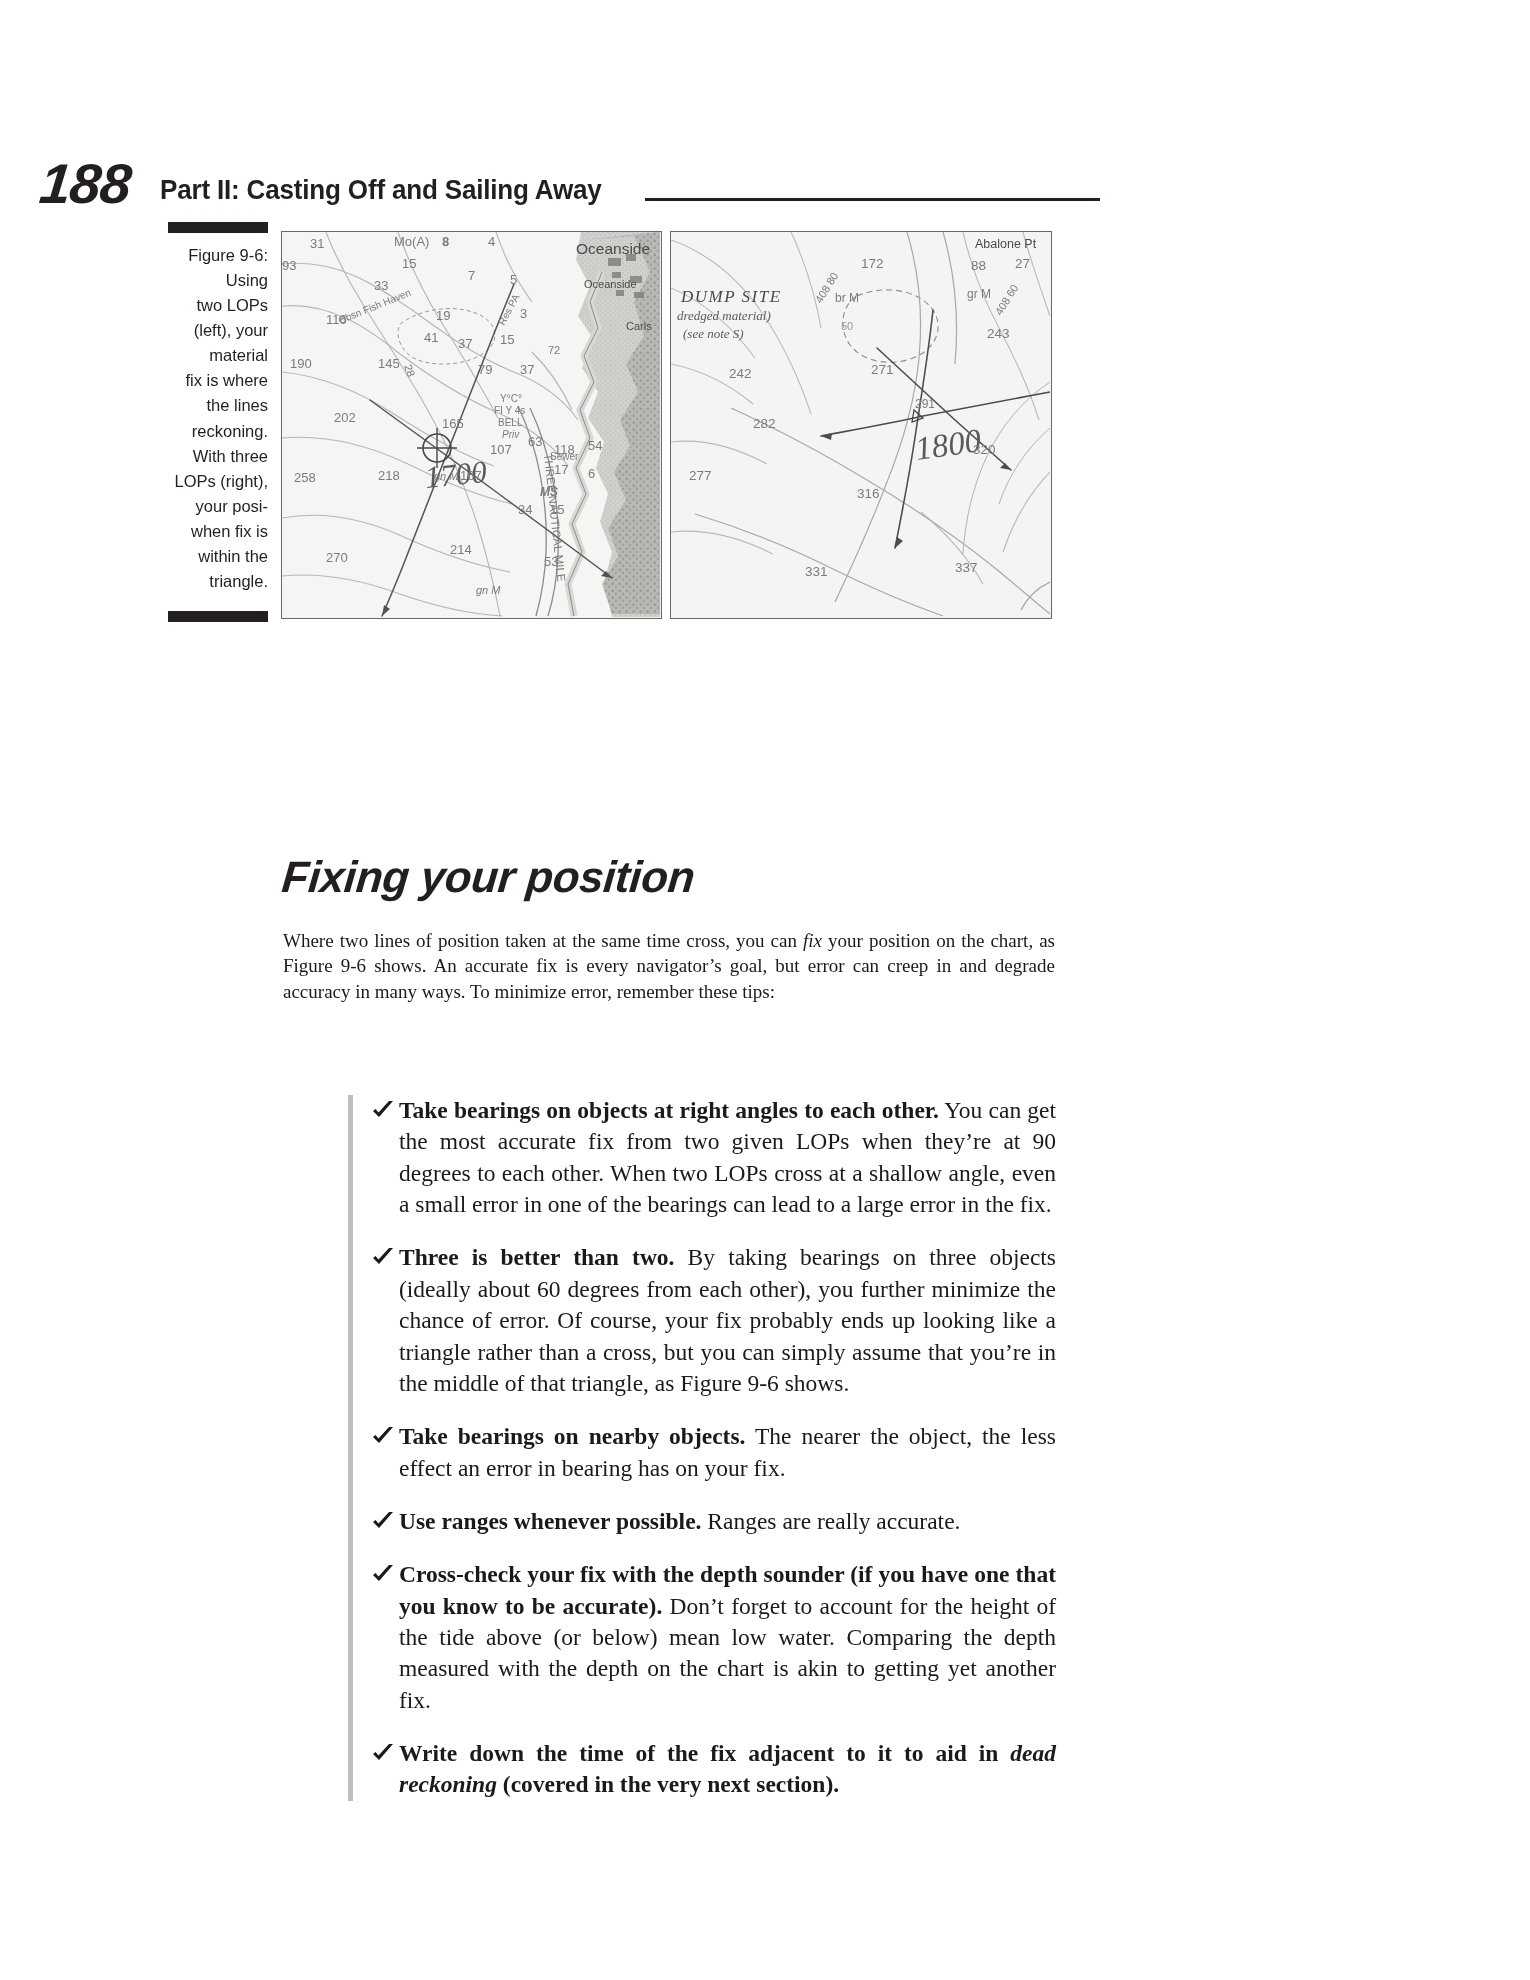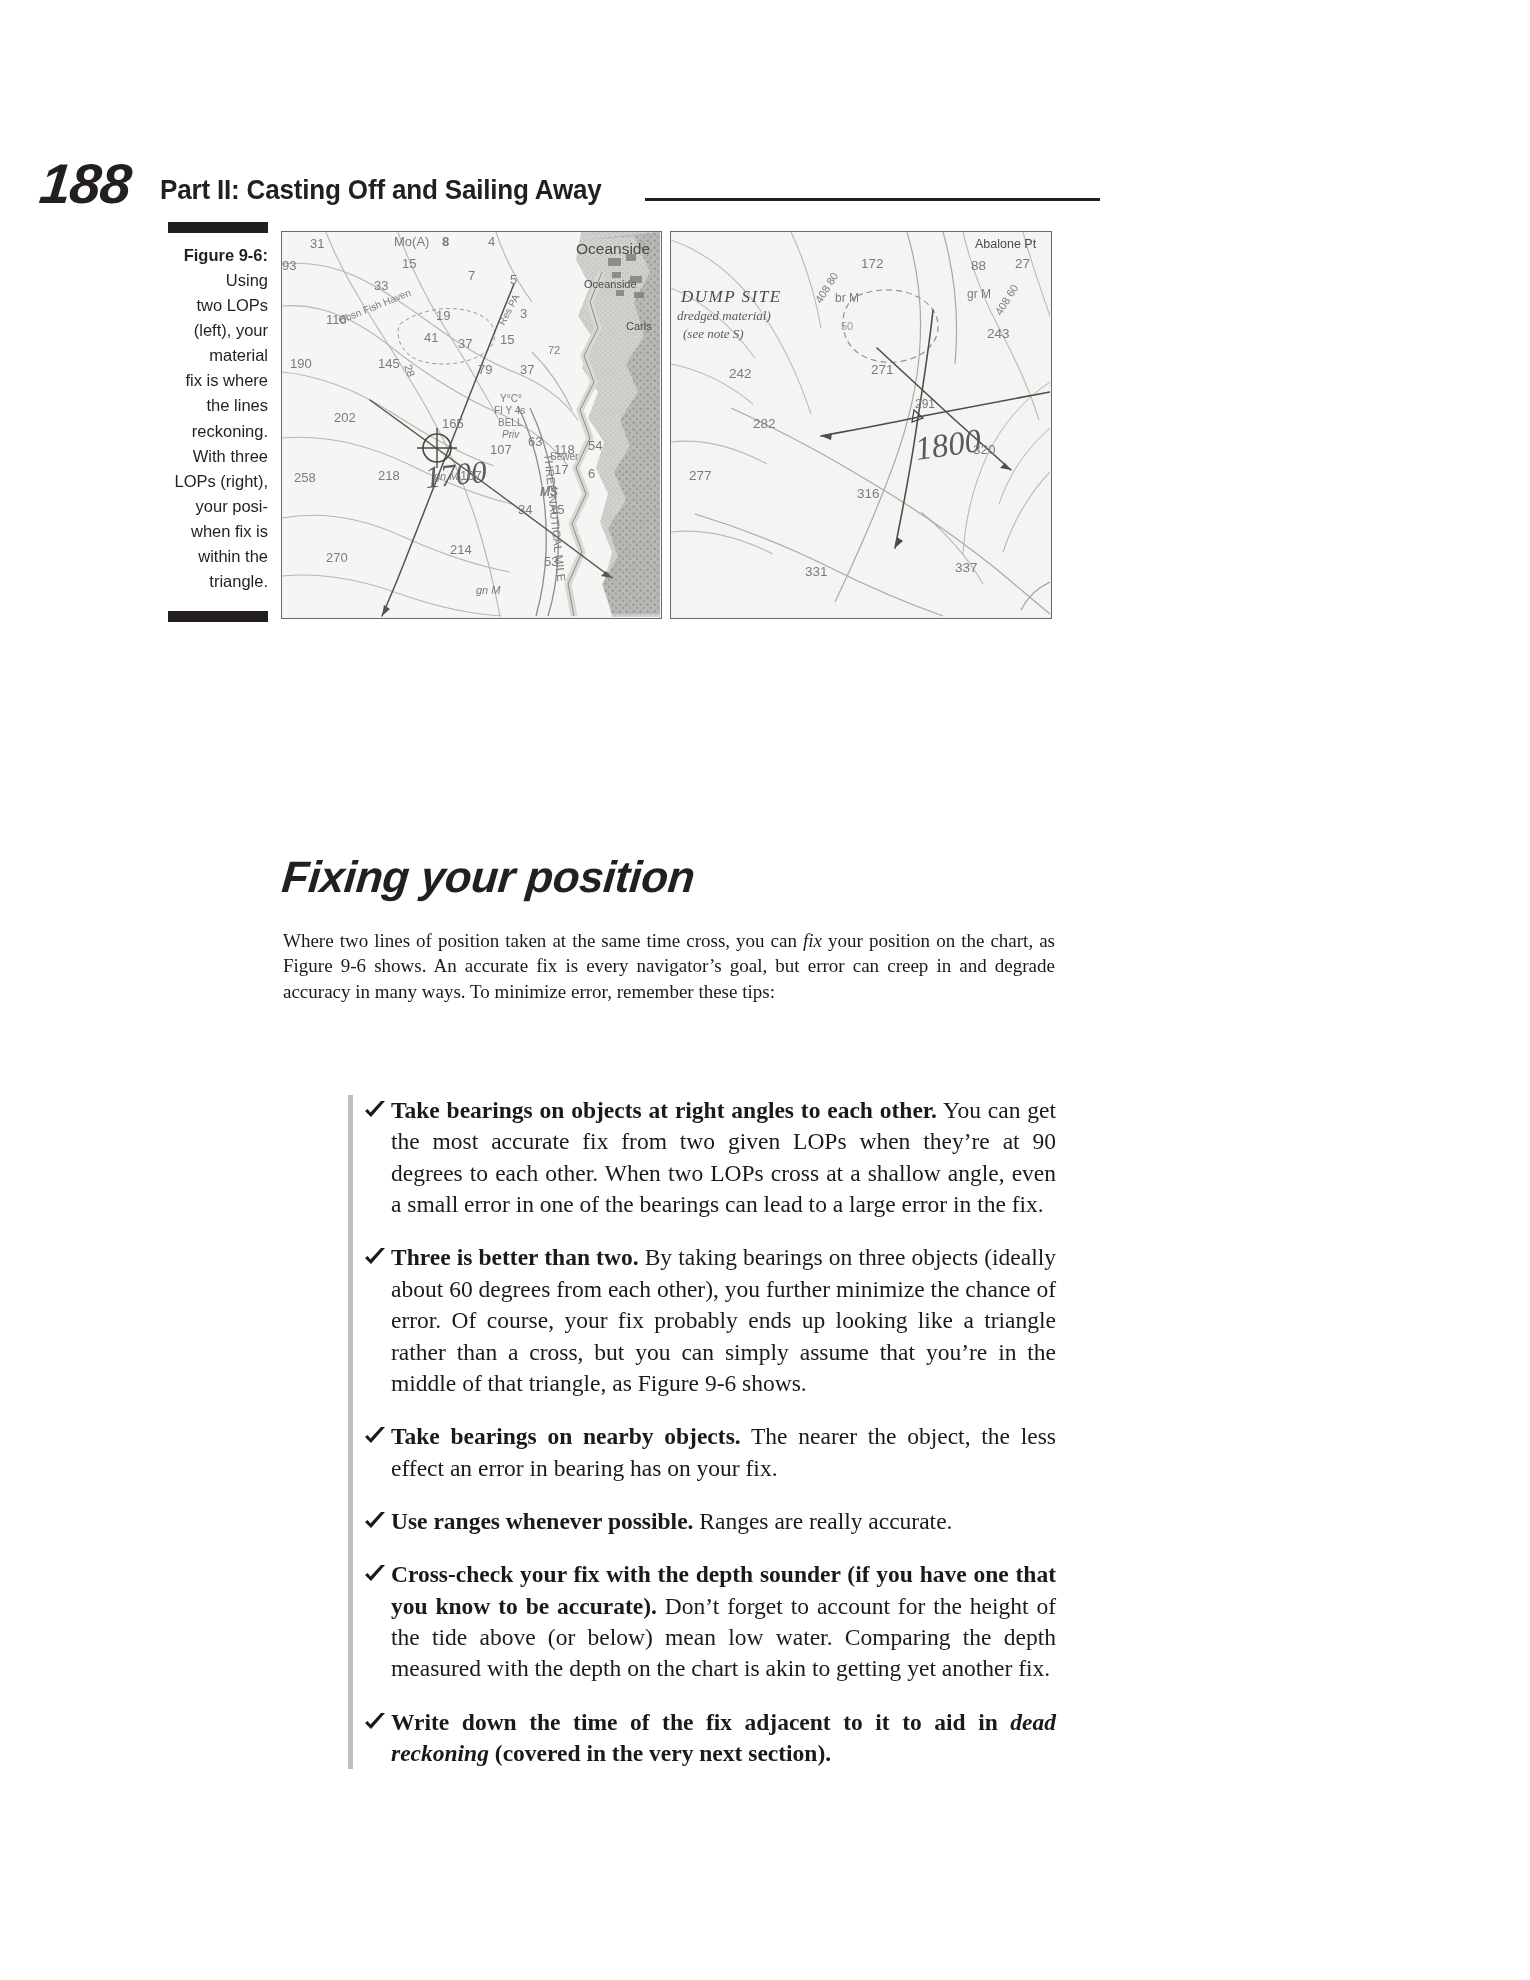--- a/index.html
+++ b/index.html
@@ -66,21 +66,21 @@
     margin-bottom:10px;
   }
   .caption-text {
     font-family:"Liberation Sans", sans-serif;
     font-size:16.5px;
     line-height:1.52;
     color:#231f20;
     text-align:right;
     width:100px;
   }
-  .caption-text b { font-weight:bold;text-align:center; }
+  .caption-text b { font-weight:normal;text-align:center; }
   .caption-rule-bottom {
     position:absolute;
     left:0; bottom:0;
     width:100px; height:11px;
     background:#231f20;
   }
 
   .charts {
     position:absolute;
     left:113px; top:9px;
@@ -125,21 +125,21 @@
     margin-bottom:24px;
   }
   .body-para i { font-style:italic; }
 
   
   .bullet-list {
     position:absolute;
     left:348px; top:1095px;
     width:708px;
     border-left:5px solid #bcbec0;
-    padding-left:0;
+    padding-left:8px;
   }
   .bullet-item {
     position:relative;
     padding-left:38px;
     margin-bottom:22px;
   }
   .bullet-item:last-child { margin-bottom:0; }
   .bullet-mark {
     position:absolute;
     left:10px; top:3px;

